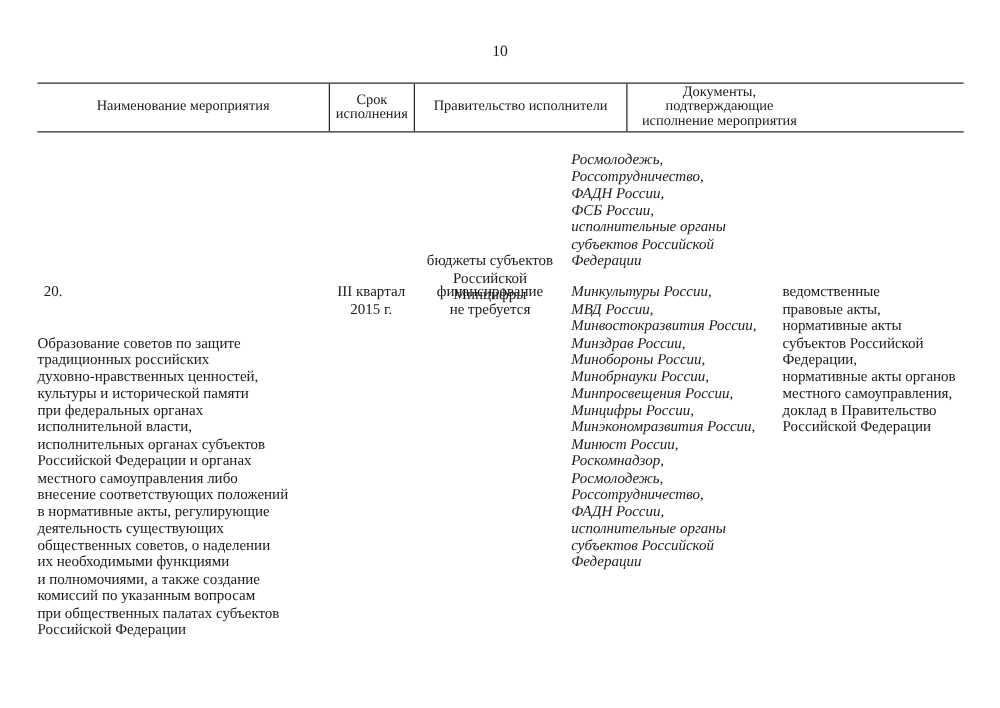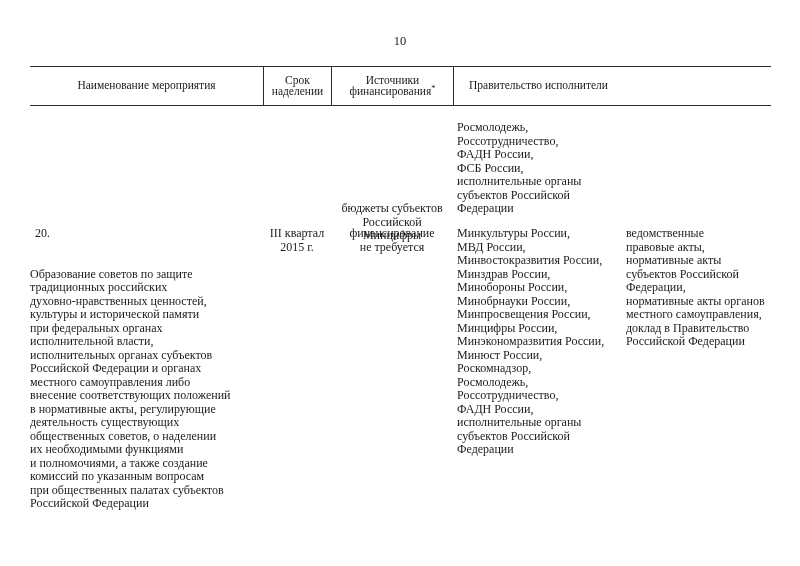--- a/index.html
+++ b/index.html
@@ -61,21 +61,21 @@
     line-height: 13.5px;
     white-space: pre;
     overflow: visible;
   }
   .c1 { width: 233px; }
   .c2 { width: 68px;  }
   .c3 { width: 122px; }
   .c4 { width: 170px; }
   .c5 { width: 148px; }
   .td.c2, .td.c3 { text-align: center; }
-  .td.c4 { padding-left: 4px; }
+  .td.c4 { padding-left: 4px; font-style: italic; }
   .td.c5 { padding-left: 3px; }
   .financing-offset { margin-top: 54px; }
   .row-20 .c1 { position: relative; }
   .row-num {
     position: absolute;
     left: 5px;
     top: 0;
     font-size: 12px;
     line-height: 13.5px;
   }
@@ -89,28 +89,29 @@
   <div class="page-number">10</div>
 
   <div class="doc-table">
 
     <div class="thead">
       <div class="th c1">
         <span>Наименование мероприятия</span>
       </div>
       <div class="th c2">
         <span>Срок
-наделении</span>
-      </div>
-      <div class="th c3">
-        <span><span>Источники
-финансирования</span><sup>*</sup></span>
+исполнения</span>
       </div>
       <div class="th c4">
         <span>Правительство исполнители</span>
+      </div>
+      <div class="th c5">
+        <span>Документы,
+подтверждающие
+исполнение мероприятия</span>
       </div>
     </div>
 
     <div class="row row-cont">
       <div class="td c1"></div>
       <div class="td c2"></div>
       <div class="td c3">
         <div class="financing-offset">бюджеты субъектов
 Российской
 Минцифры</div>

